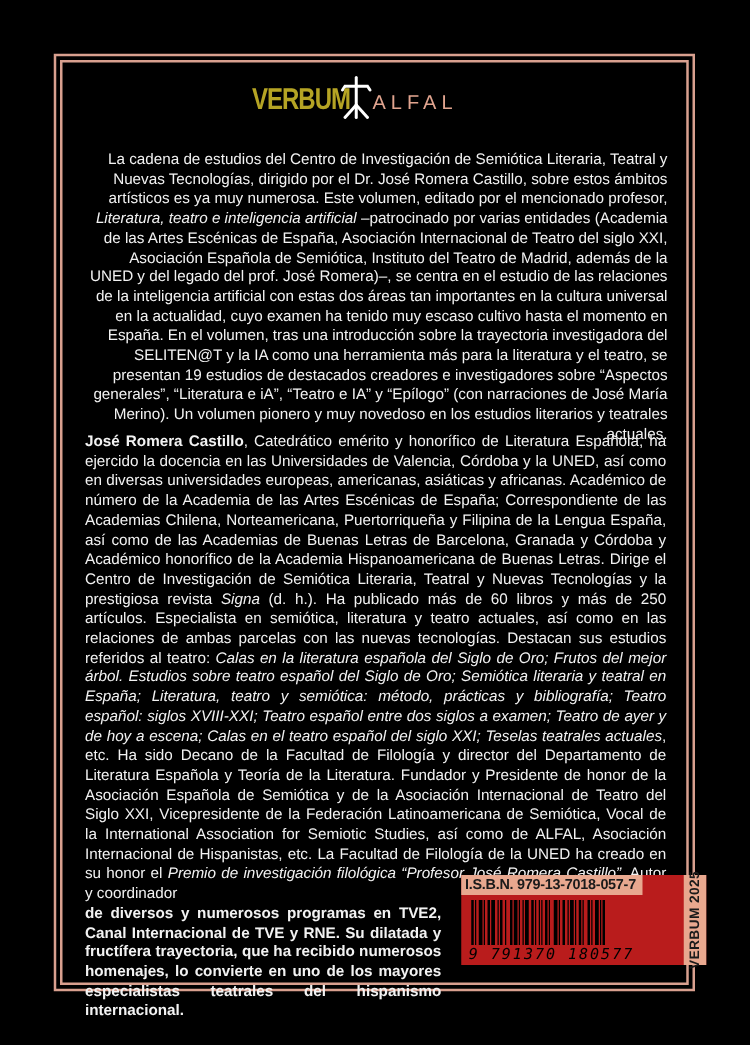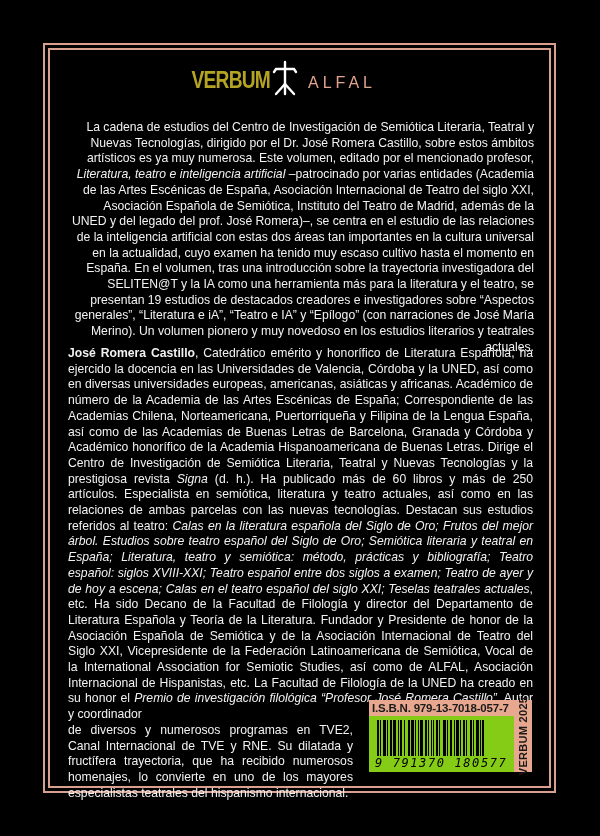--- a/index.html
+++ b/index.html
@@ -1,28 +1,28 @@
 <!DOCTYPE html>
 <html><head>
 <meta charset="utf-8">
 <style>
   html, body { margin: 0; padding: 0; background: #000; }
   body { width: 600px; height: 836px; position: relative; overflow: hidden; font-family: "Liberation Sans", sans-serif; color: #f2f2f2; }
   .frame-outer { position: absolute; left: 43px; top: 43px; width: 513px; height: 750px; border: 2px solid #d9a08f; box-sizing: border-box; }
   .frame-inner { position: absolute; left: 48px; top: 48px; width: 503px; height: 740px; border: 2px solid #d9a08f; box-sizing: border-box; }
-  .logo { position: absolute; top: 64px; left: 0; width: 548px; display: flex; justify-content: center; align-items: center; gap: 10px; }
+  .logo { position: absolute; top: 64px; left: 0; width: 548px; display: flex; justify-content: center; align-items: center; }
   .logo-verbum { font-family: "Liberation Sans", sans-serif; font-weight: bold; font-size: 24px; color: #b5a424; letter-spacing: -1px; transform: scaleX(0.8); transform-origin: right center; margin-right: -8px; }
   .logo-mark { width: 26px; height: 36px; margin-top: -4px; }
   .logo-teatro { font-family: "Liberation Sans", sans-serif; font-size: 16px; color: #e1a48f; letter-spacing: 4px; margin-top: 6px; }
   .synopsis { position: absolute; left: 66px; top: 120px; width: 468px; font-size: 12.2px; line-height: 15.7px; text-align: right; }
   .bio { position: absolute; left: 68px; top: 346px; width: 465px; font-size: 12.2px; line-height: 15.7px; text-align: justify; }
   .bio-main { text-align: justify; }
-  .bio-narrow { width: 285px; text-align: justify; }
+  .bio-narrow { width: 285px; text-align: justify; font-weight: bold; }
   .bio b { font-weight: bold; }
-  .isbn-box { position: absolute; left: 369px; top: 700px; width: 163px; height: 72px; background: #84cc16; }
+  .isbn-box { position: absolute; left: 369px; top: 700px; width: 196px; height: 72px; background: #b91c1c; }
   .isbn-head { position: absolute; left: 0; top: 0; width: 145px; height: 16px; background: #e8a88f; color: #1a1a1a; font-family: "Liberation Sans", sans-serif; font-weight: bold; font-size: 11.5px; line-height: 16px; text-align: left; padding-left: 3px; box-sizing: border-box; transform-origin: left; letter-spacing: -0.2px; }
   .isbn-side { position: absolute; right: 0; top: 0; width: 18px; height: 72px; background: #e8a88f; }
   .isbn-side span { position: absolute; left: 50%; top: 50%; transform: translate(-50%, -50%) rotate(-90deg); white-space: nowrap; font-weight: bold; font-size: 11px; color: #1a1a1a; letter-spacing: 0.3px; }
   .barcode { position: absolute; left: 8px; top: 20px; width: 130px; height: 36px; display: flex; align-items: stretch; }
   .barcode i { display: block; background: #000; height: 100%; }
   .barcode-digits { position: absolute; left: 6px; top: 56px; width: 136px; font-family: "DejaVu Sans Mono", monospace; font-size: 12px; color: #000; letter-spacing: 1.6px; line-height: 14px; font-style: italic; }
 </style>
 </head>
 <body>
 

